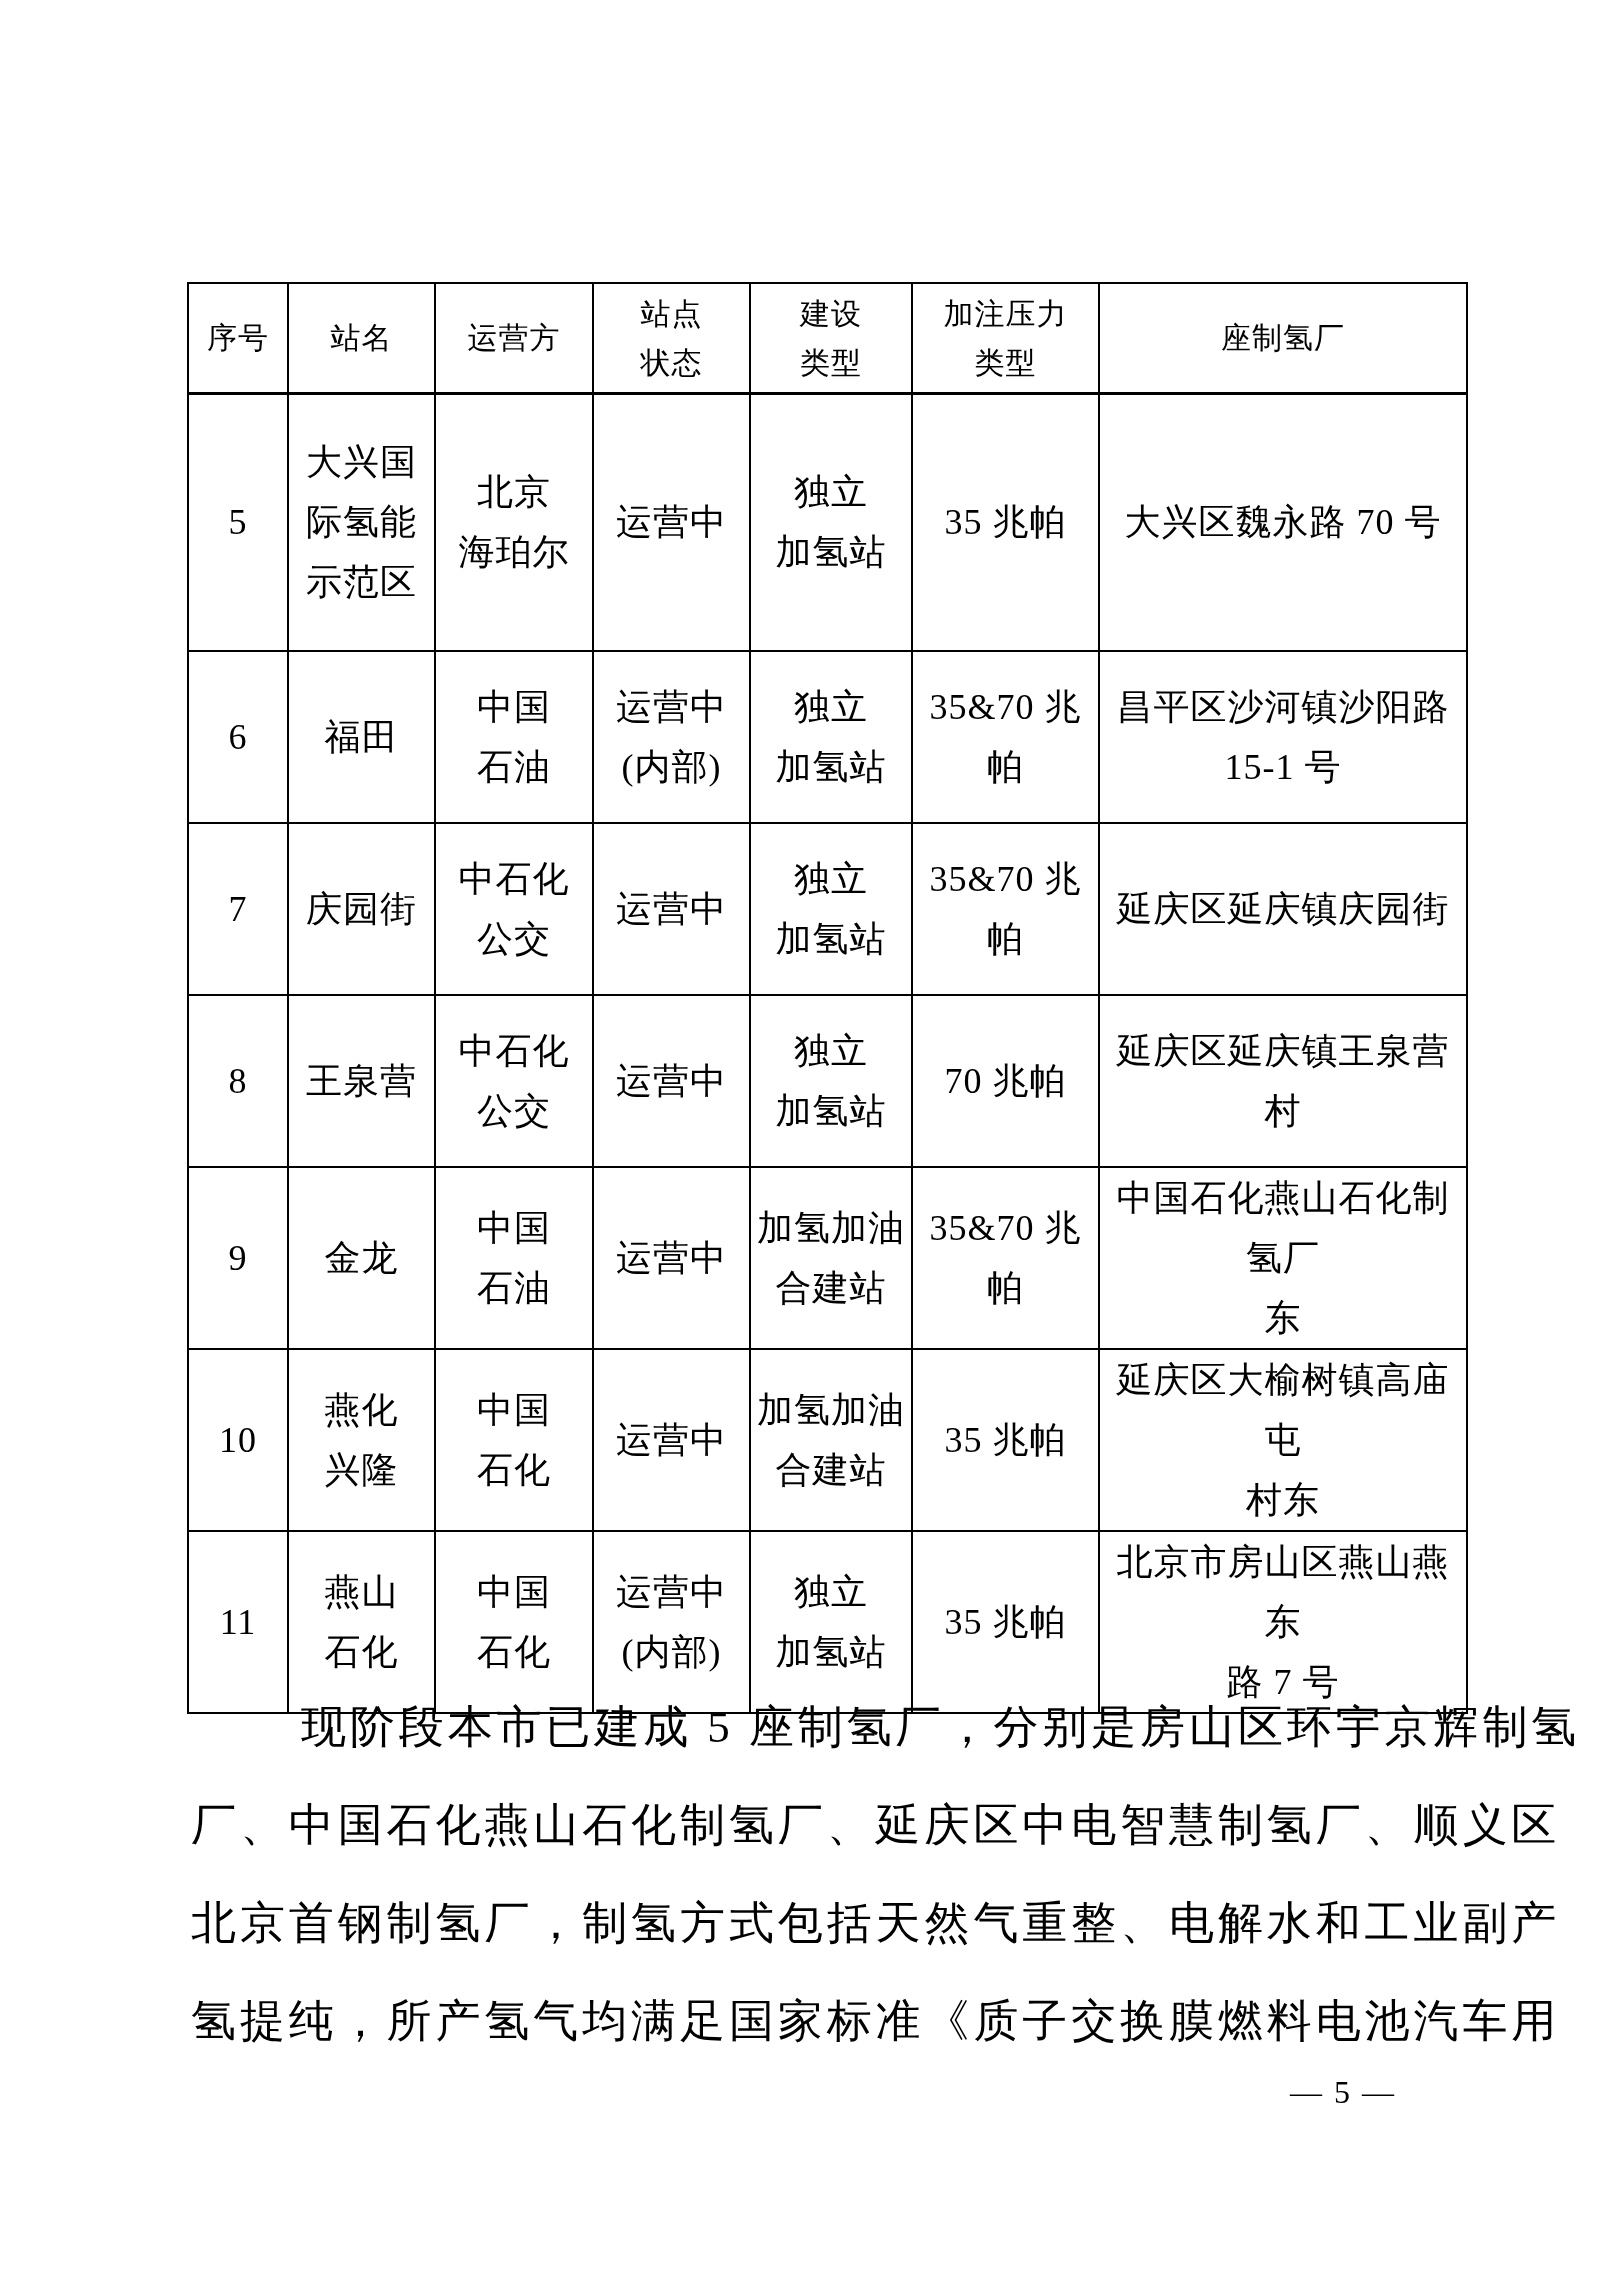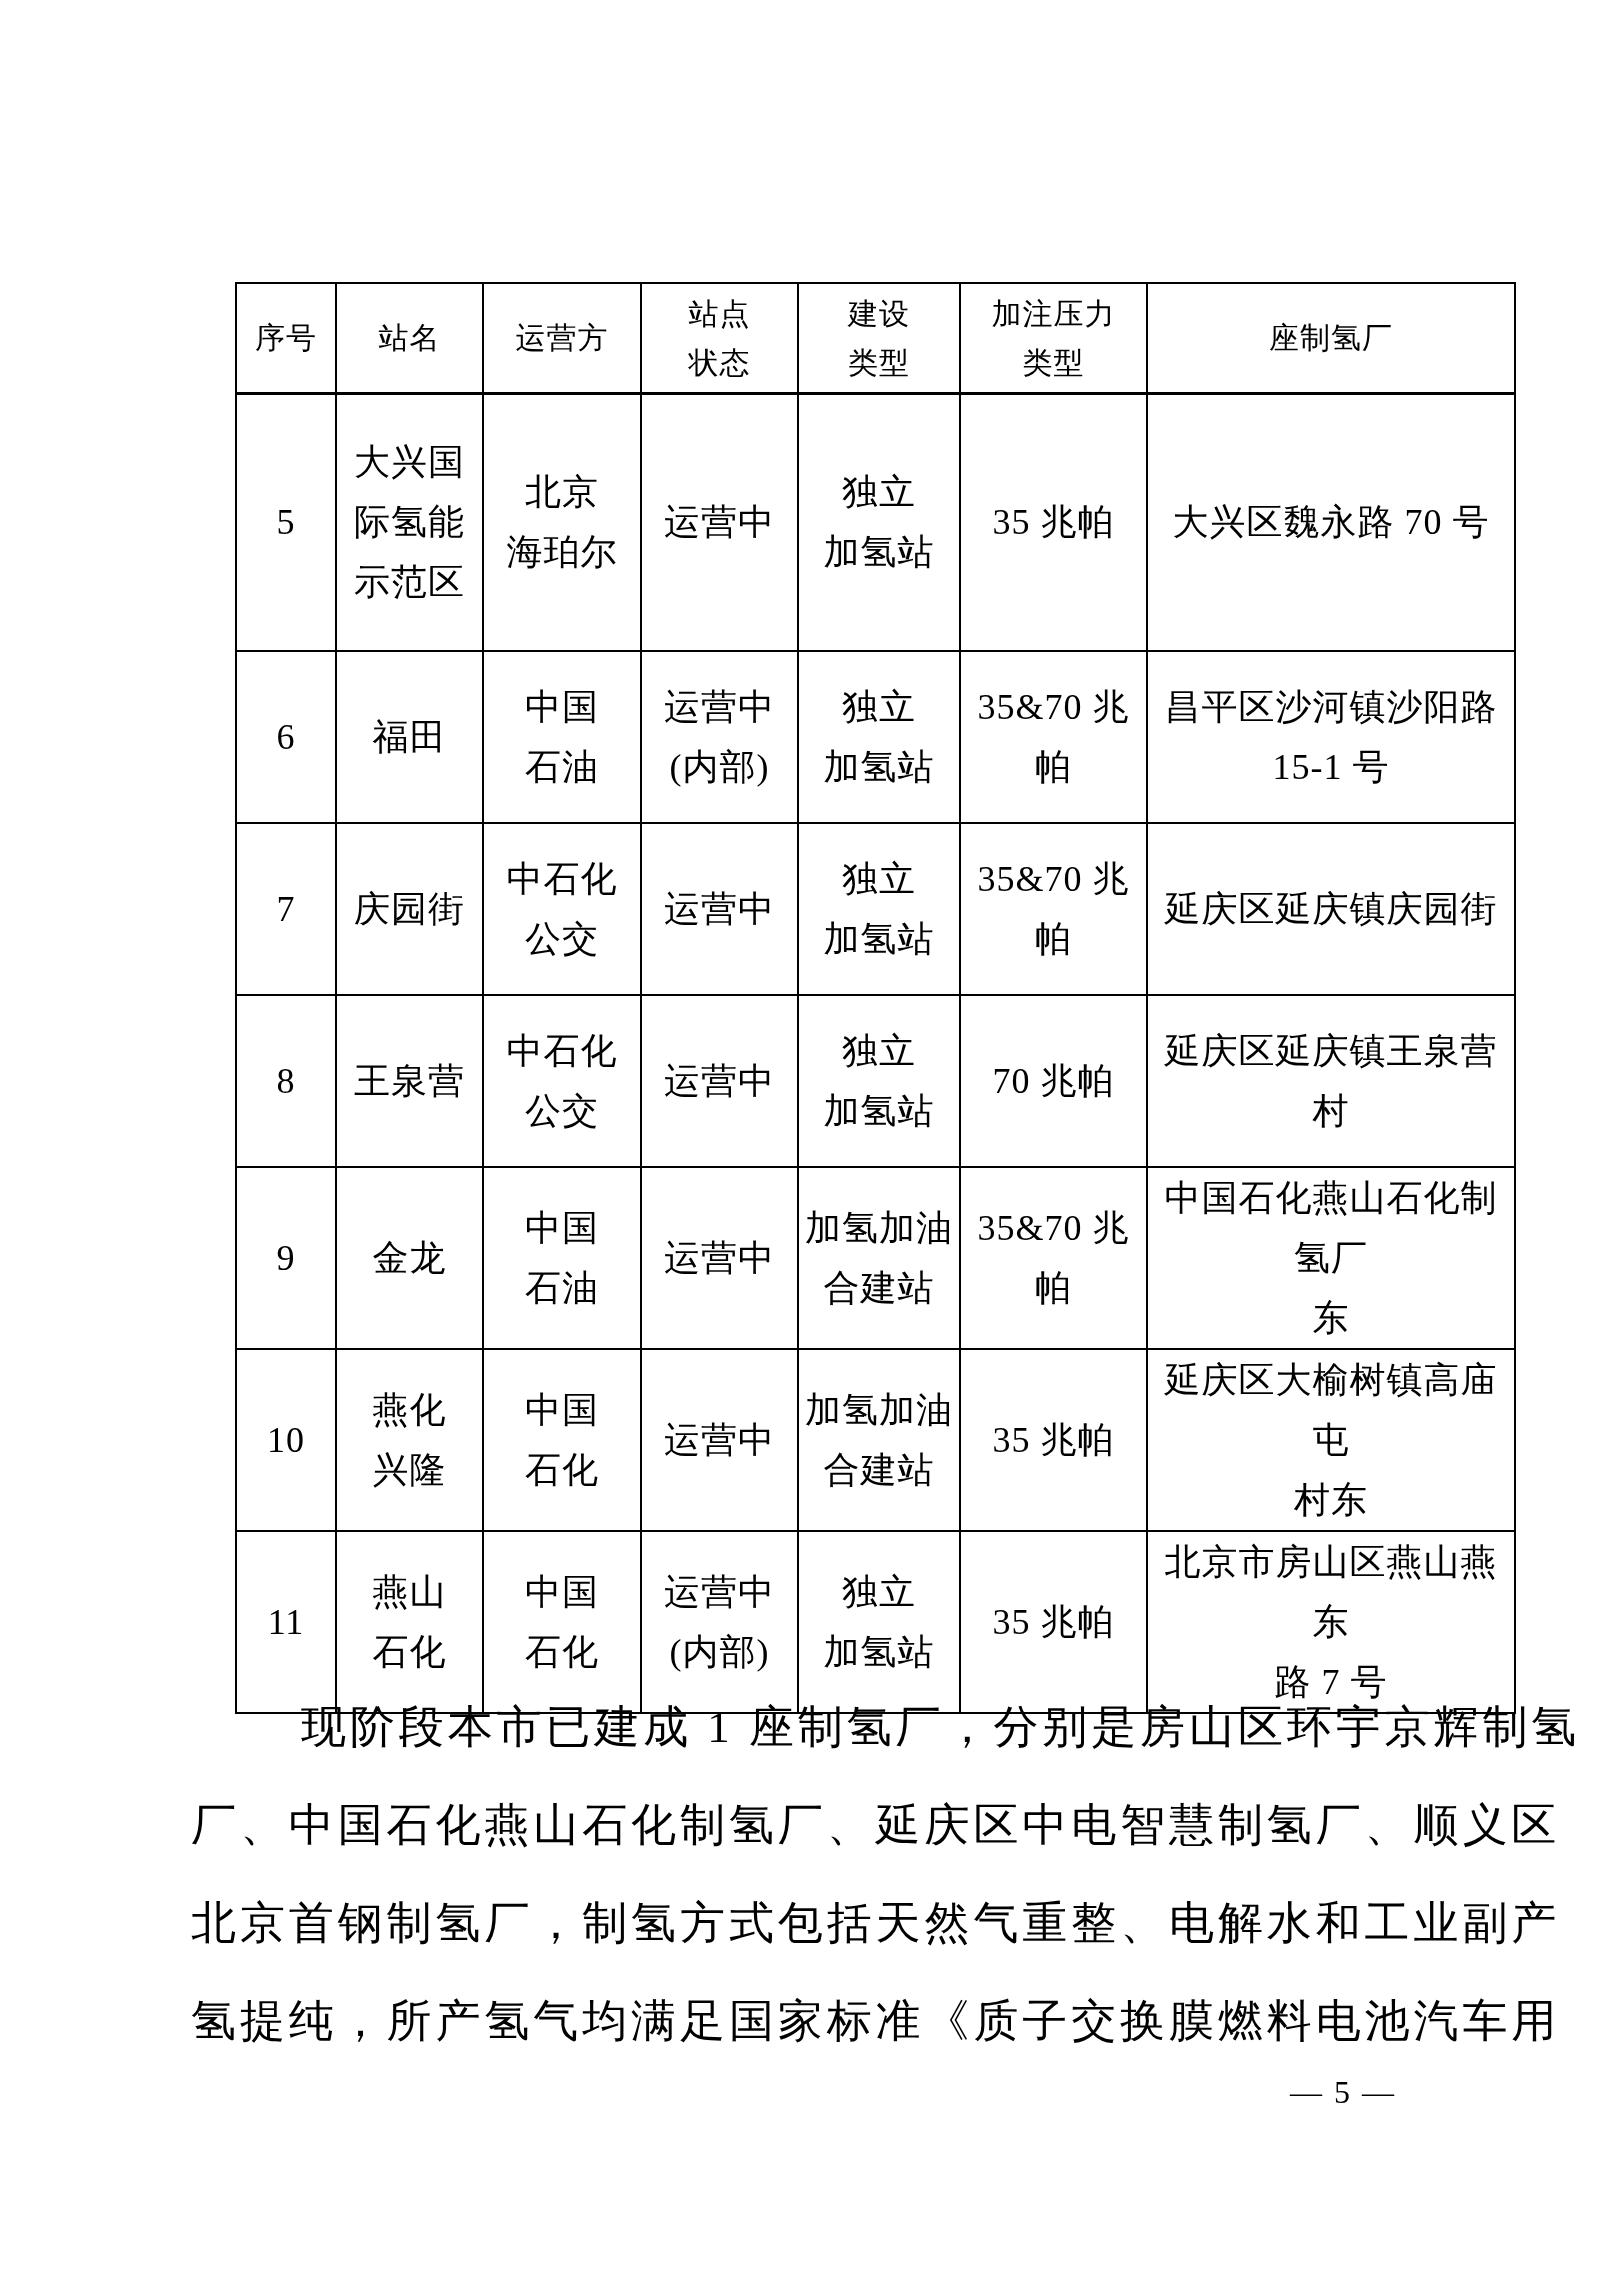--- a/index.html
+++ b/index.html
@@ -6,21 +6,21 @@
   body {
     width: 1621px; height: 2293px;
     background: #ffffff;
     color: #000000;
     font-family: "Liberation Serif", "DejaVu Serif", serif;
     position: relative;
     overflow: hidden;
   }
   .table-wrap {
     position: absolute;
-    left: 187px; top: 282px; margin-left: 48px;
+    left: 187px; top: 282px;
   }
   table.station-table {
     border-collapse: collapse;
     table-layout: fixed;
     border: 2.9px solid #000;
   }
   .station-table th, .station-table td {
     border: 2px solid #000;
     border-top-width: 2.9px;
     border-bottom-width: 2.9px;
@@ -188,21 +188,21 @@
           <td>35 兆帕</td>
           <td>北京市房山区燕山燕东
 路 7 号</td>
         </tr>
       </tbody>
   </table>
 </div>
 
 <div class="section">
   <div>
-      <div class="body-line first">现阶段本市已建成 1 座制氢厂，分别是房山区环宇京辉制氢</div>
+      <div class="body-line first">现阶段本市已建成 5 座制氢厂，分别是房山区环宇京辉制氢</div>
       <div class="body-line">厂、中国石化燕山石化制氢厂、延庆区中电智慧制氢厂、顺义区</div>
       <div class="body-line">北京首钢制氢厂，制氢方式包括天然气重整、电解水和工业副产</div>
       <div class="body-line">氢提纯，所产氢气均满足国家标准《质子交换膜燃料电池汽车用</div>
     </div>
 </div>
 
 <div class="page-footer">— 5 —</div>
 
 
 </body></html>

